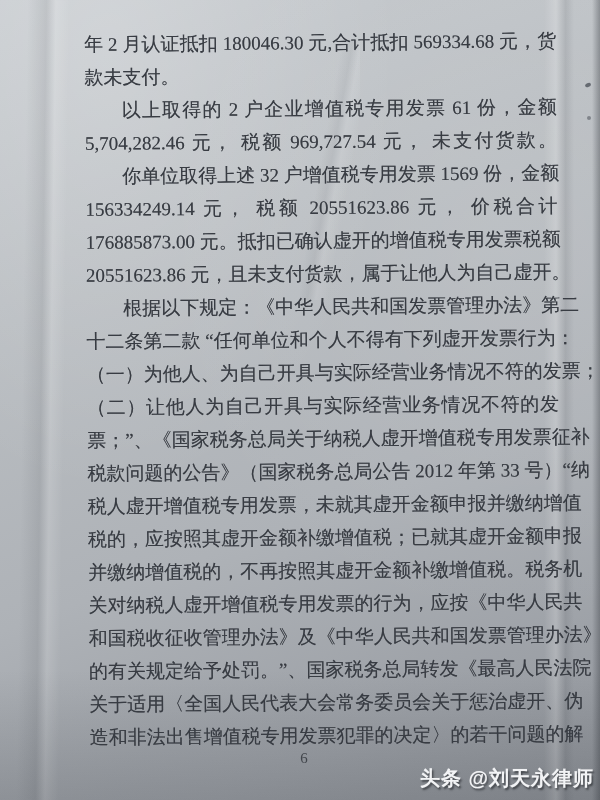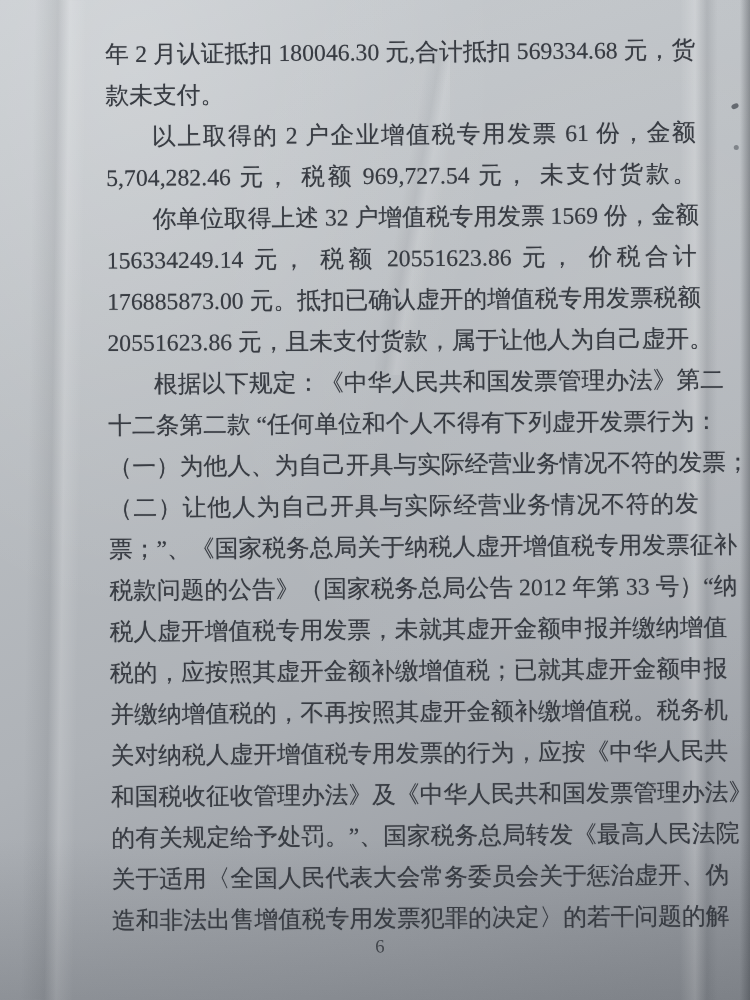--- a/index.html
+++ b/index.html
@@ -102,13 +102,14 @@
       <div class="line">并缴纳增值税的，不再按照其虚开金额补缴增值税。税务机</div>
       <div class="line">关对纳税人虚开增值税专用发票的行为，应按《中华人民共</div>
       <div class="line">和国税收征收管理办法》及《中华人民共和国发票管理办法》</div>
       <div class="line">的有关规定给予处罚。”、国家税务总局转发《最高人民法院</div>
       <div class="line">关于适用〈全国人民代表大会常务委员会关于惩治虚开、伪</div>
       <div class="line">造和非法出售增值税专用发票犯罪的决定〉的若干问题的解</div>
     </div>
 
   <div class="page-num">6</div>
 
+  <div class="watermark">头条 @刘天永律师</div>
 </div>
 
 </body></html>

